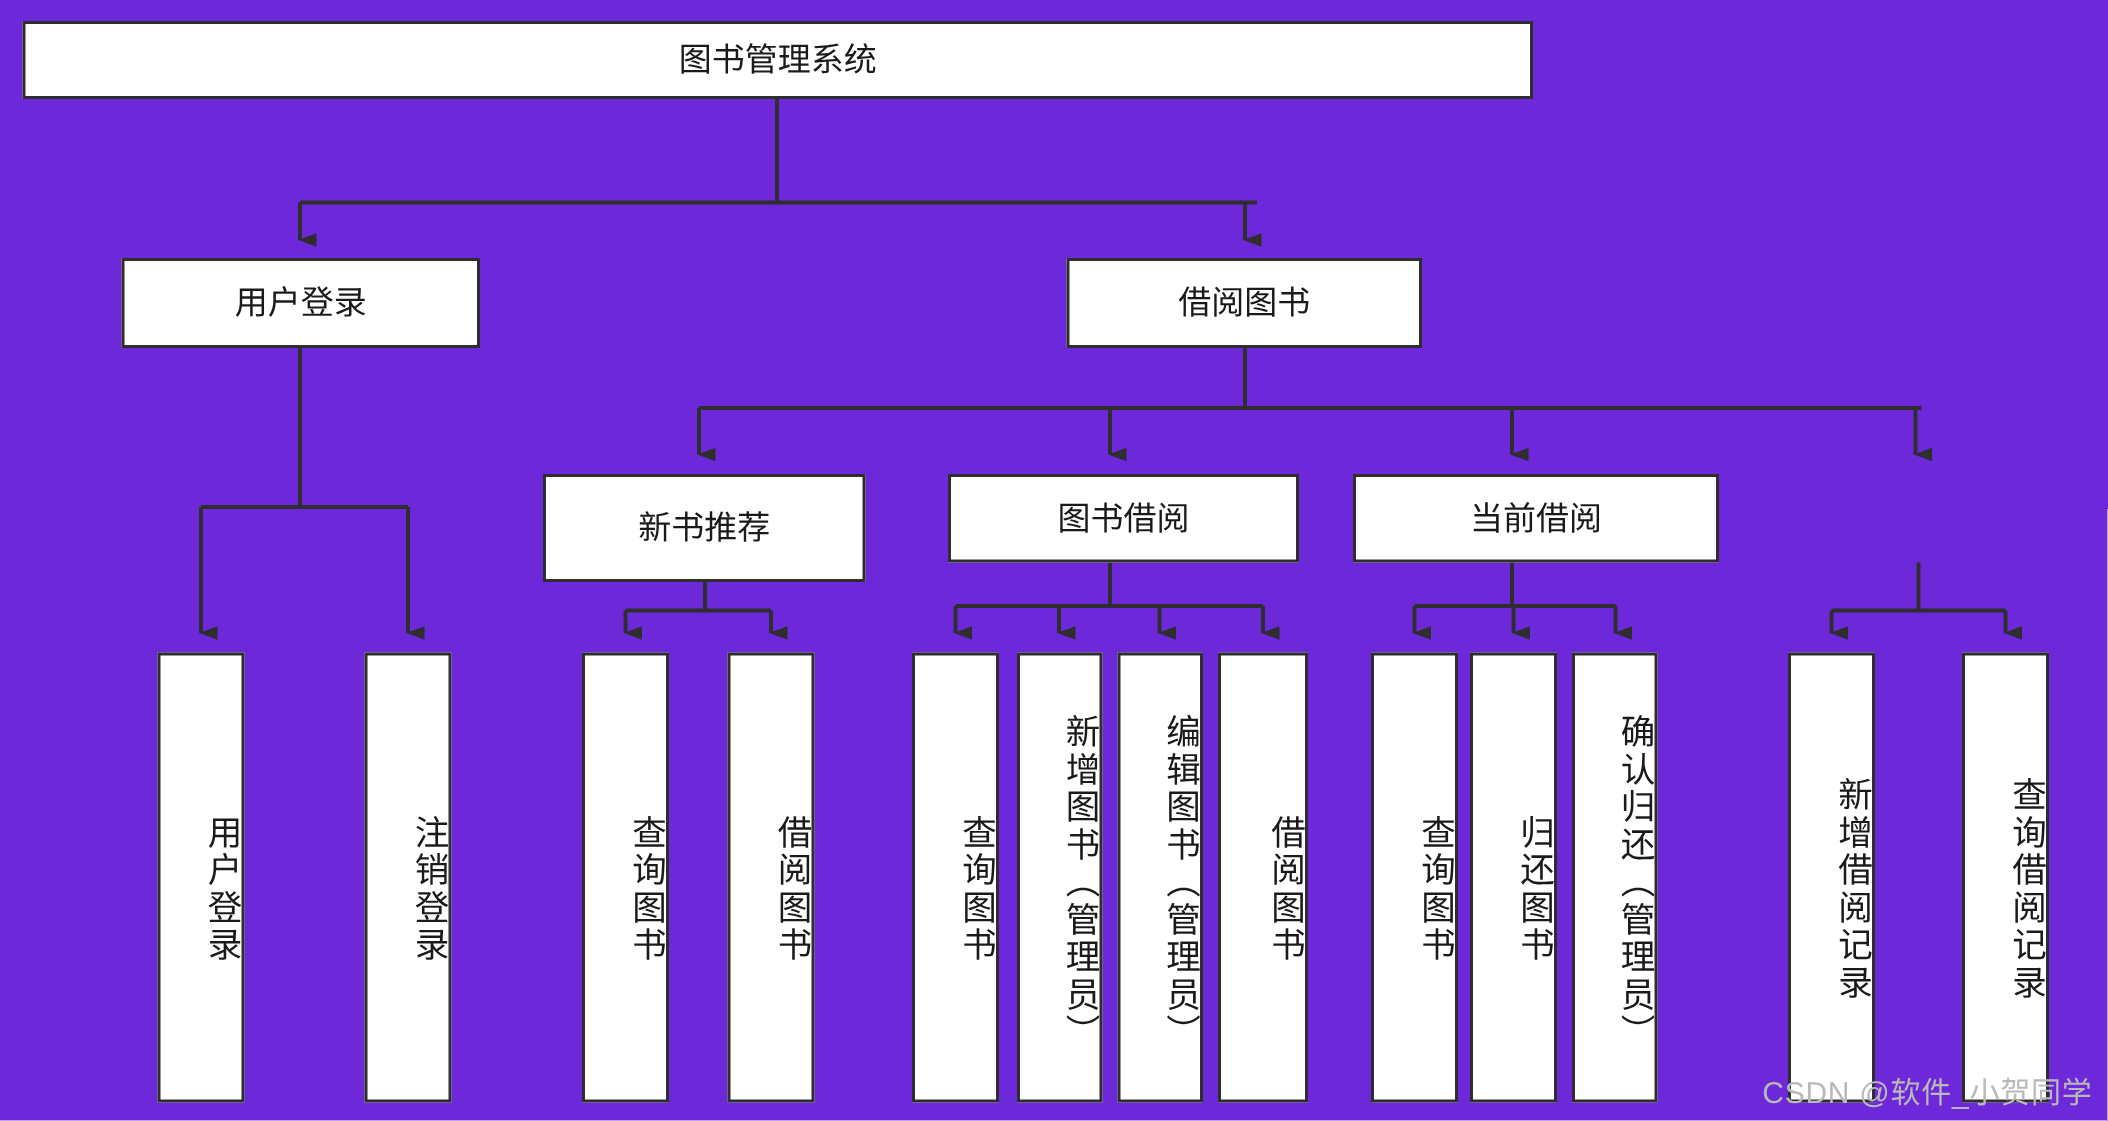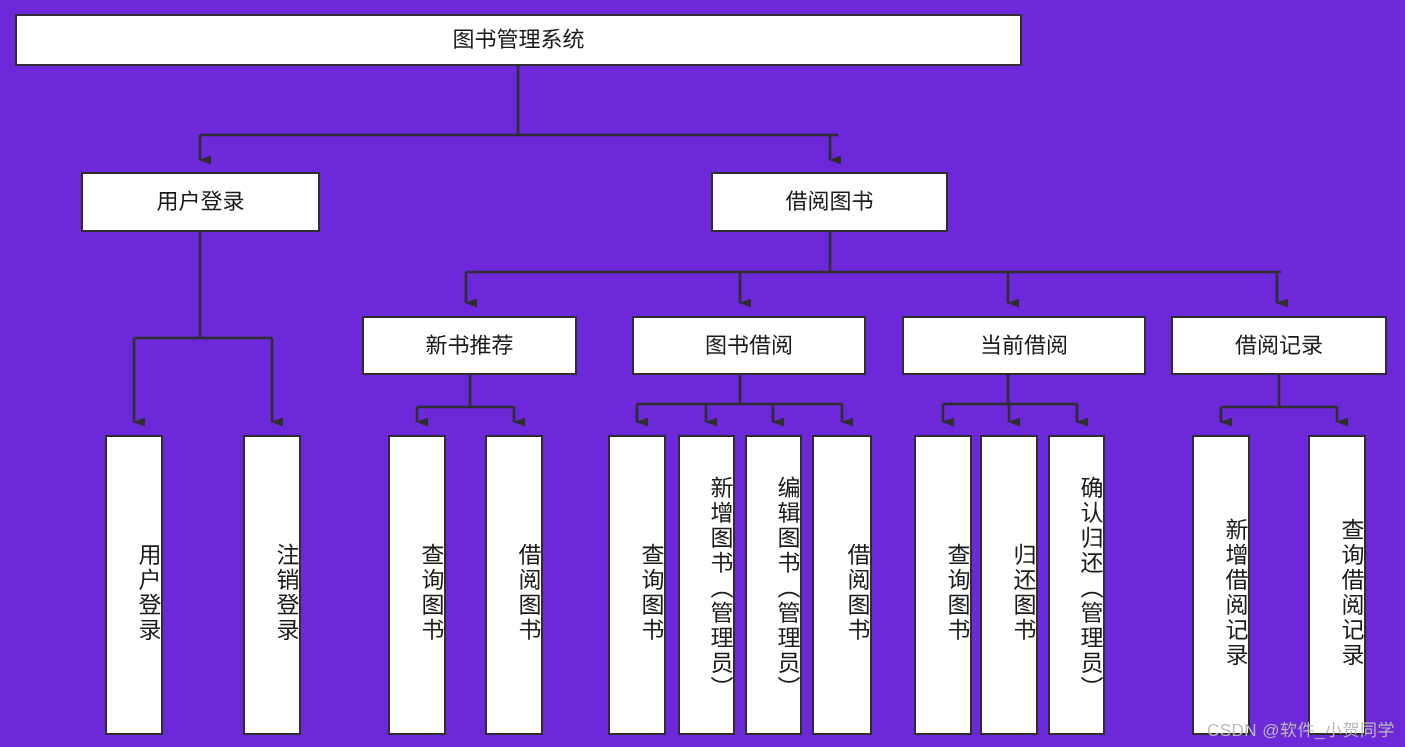--- a/index.html
+++ b/index.html
@@ -61,21 +61,21 @@
     white-space: nowrap;
   }
   .node-v .node-label {
     writing-mode: vertical-rl;
     text-orientation: upright;
   }
   #watermark {
     position: absolute;
     right: 10px;
     bottom: 6px;
-    font-size: 17px;
+    font-size: 20px;
     color: #b9b9b9;
     white-space: nowrap;
     letter-spacing: 0.5px;
   }
 </style>
 </head>
 <body>
 
 <div id="diagram-root">
 
@@ -146,35 +146,32 @@
   </div>
 
   <div class="node node-h" style="left:81px; top:172px; width:239px; height:60px;">
     <span class="node-label">用户登录</span>
   </div>
 
   <div class="node node-h" style="left:711px; top:172px; width:237px; height:60px;">
     <span class="node-label">借阅图书</span>
   </div>
 
-  <div class="node node-h" style="left:362px; top:316px; width:215px; height:59px;">
+  <div class="node node-h" style="left:362px; top:316px; width:215px; height:72px;">
     <span class="node-label">新书推荐</span>
   </div>
 
   <div class="node node-h" style="left:632px; top:316px; width:234px; height:59px;">
     <span class="node-label">图书借阅</span>
   </div>
 
   <div class="node node-h" style="left:902px; top:316px; width:244px; height:59px;">
     <span class="node-label">当前借阅</span>
   </div>
 
-  <div class="node node-h" style="left:1171px; top:316px; width:216px; height:59px;">
-    <span class="node-label">借阅记录</span>
-  </div>
 
   <div class="node node-v" style="left:105px; top:435px; width:58px; height:300px;">
     <span class="node-label">用户登录</span>
   </div>
 
   <div class="node node-v" style="left:243px; top:435px; width:58px; height:300px;">
     <span class="node-label">注销登录</span>
   </div>
 
   <div class="node node-v" style="left:388px; top:435px; width:58px; height:300px;">

